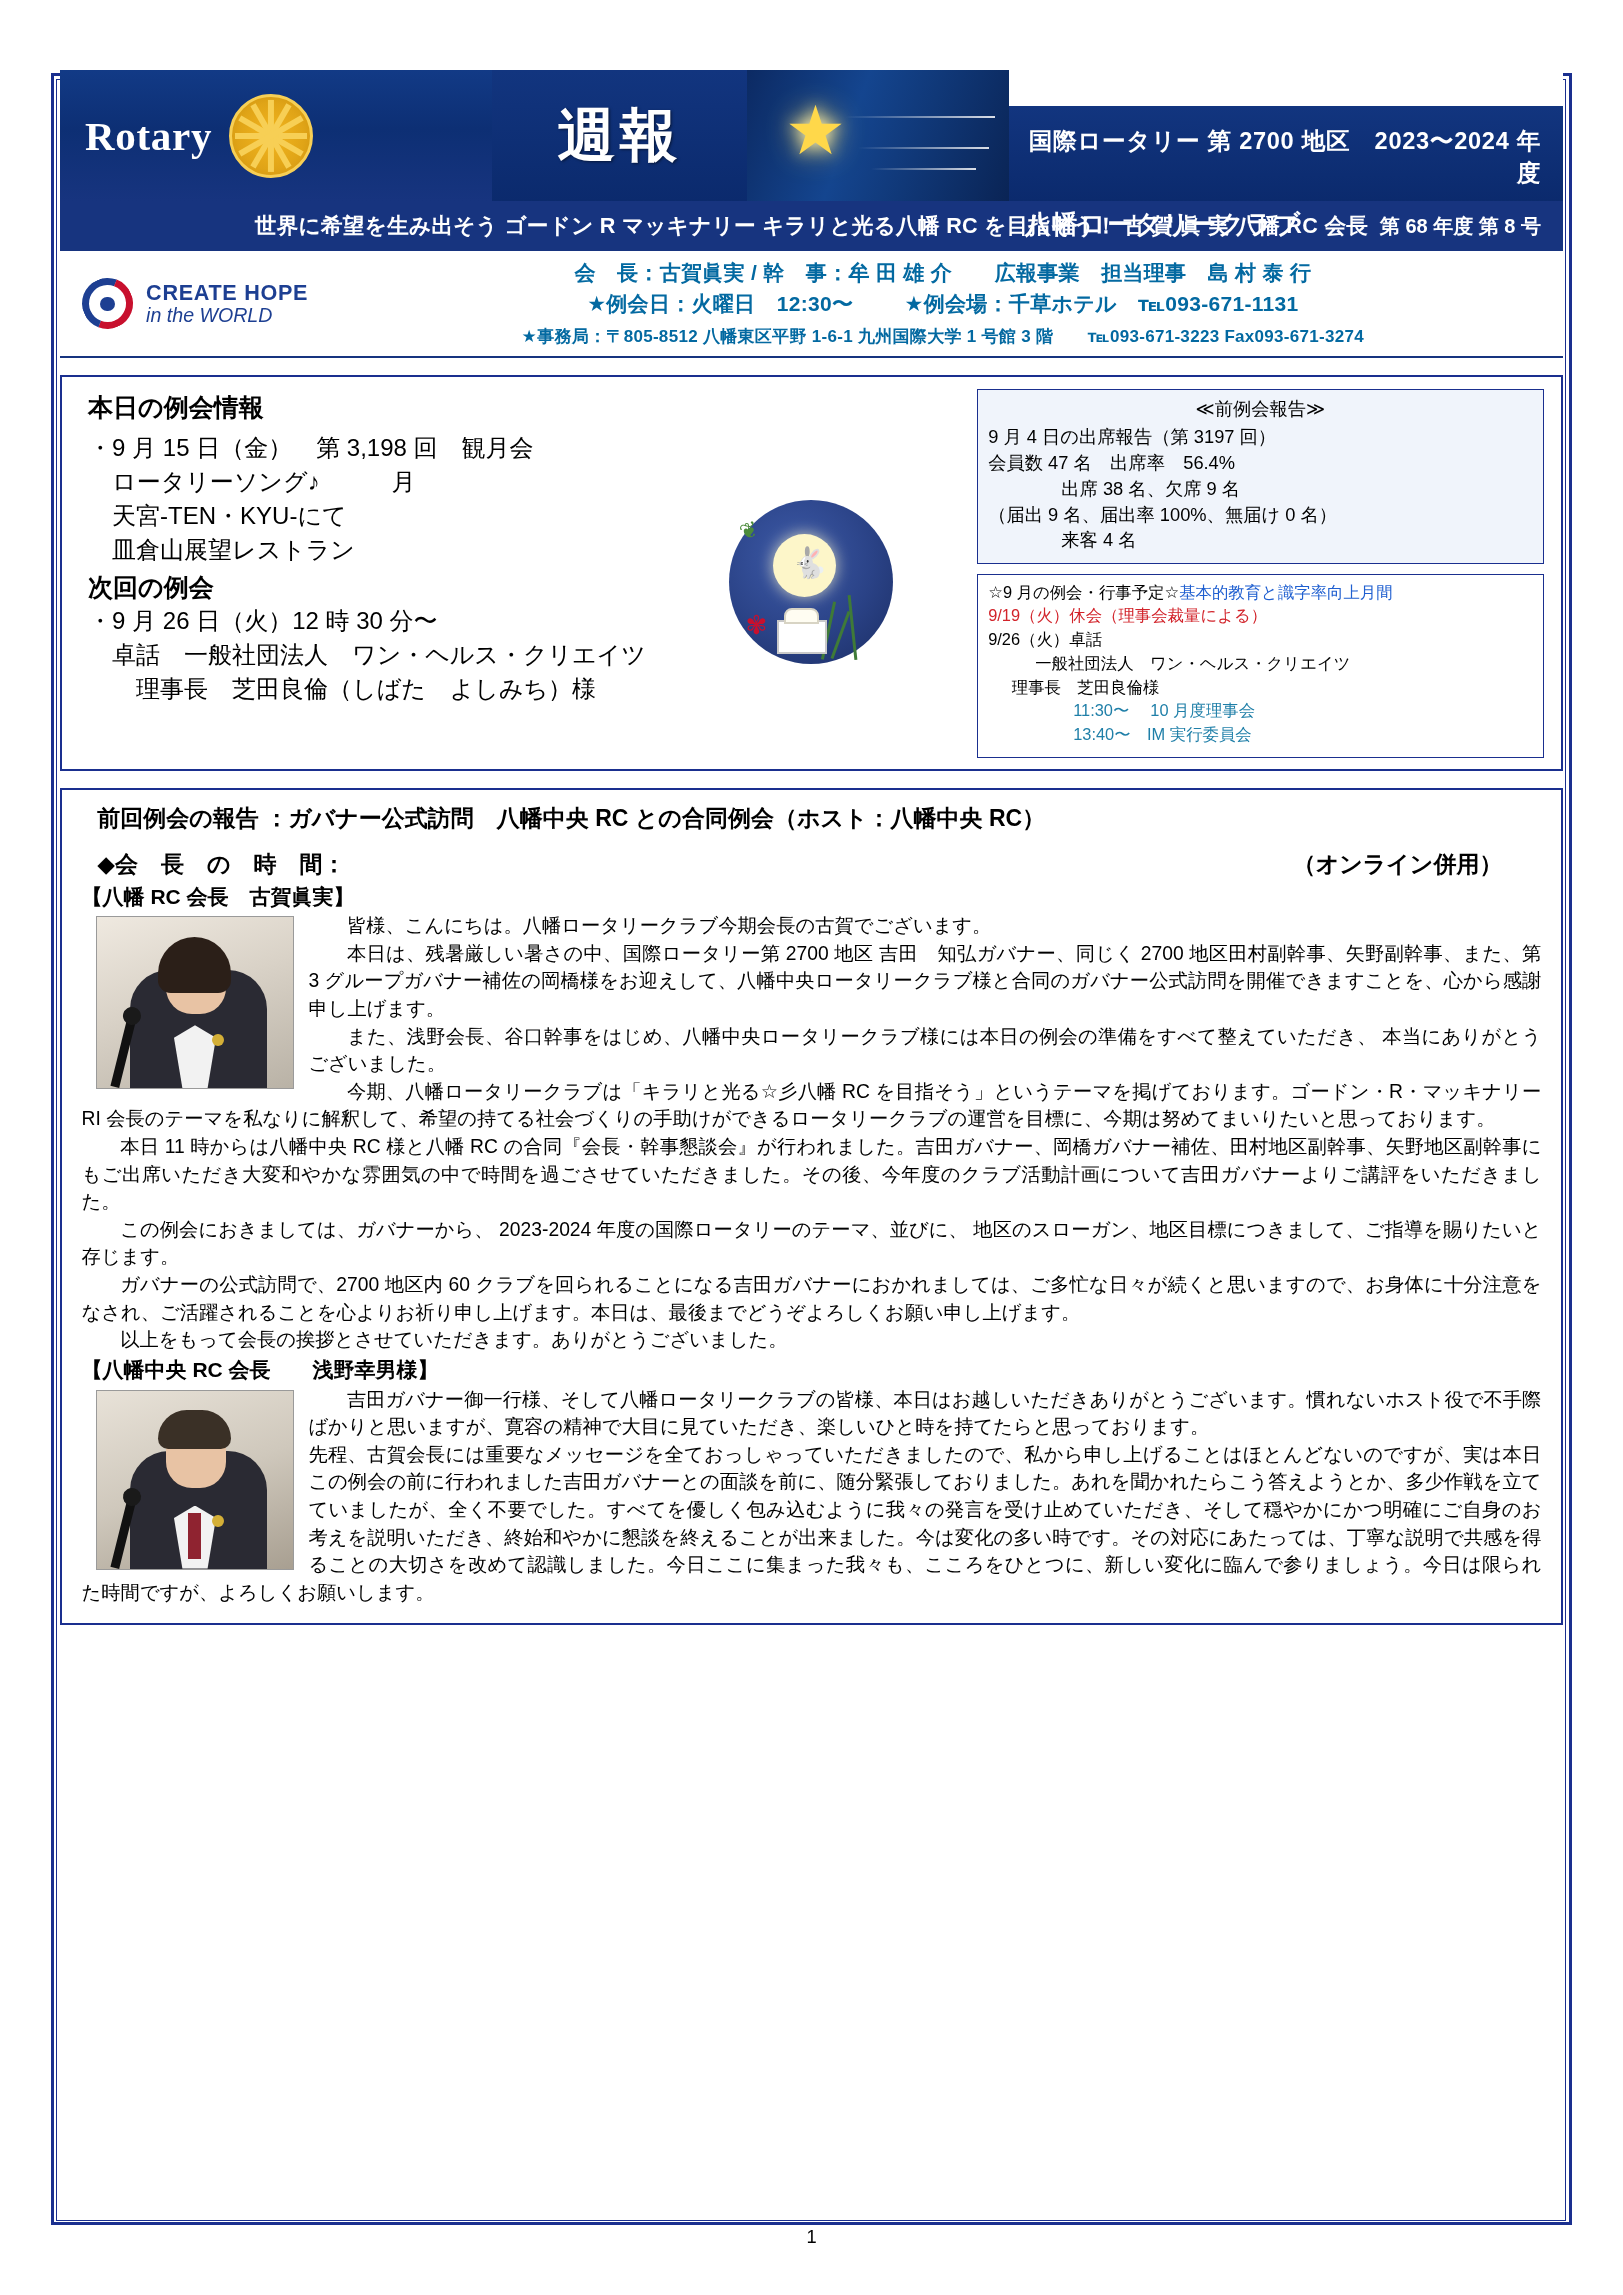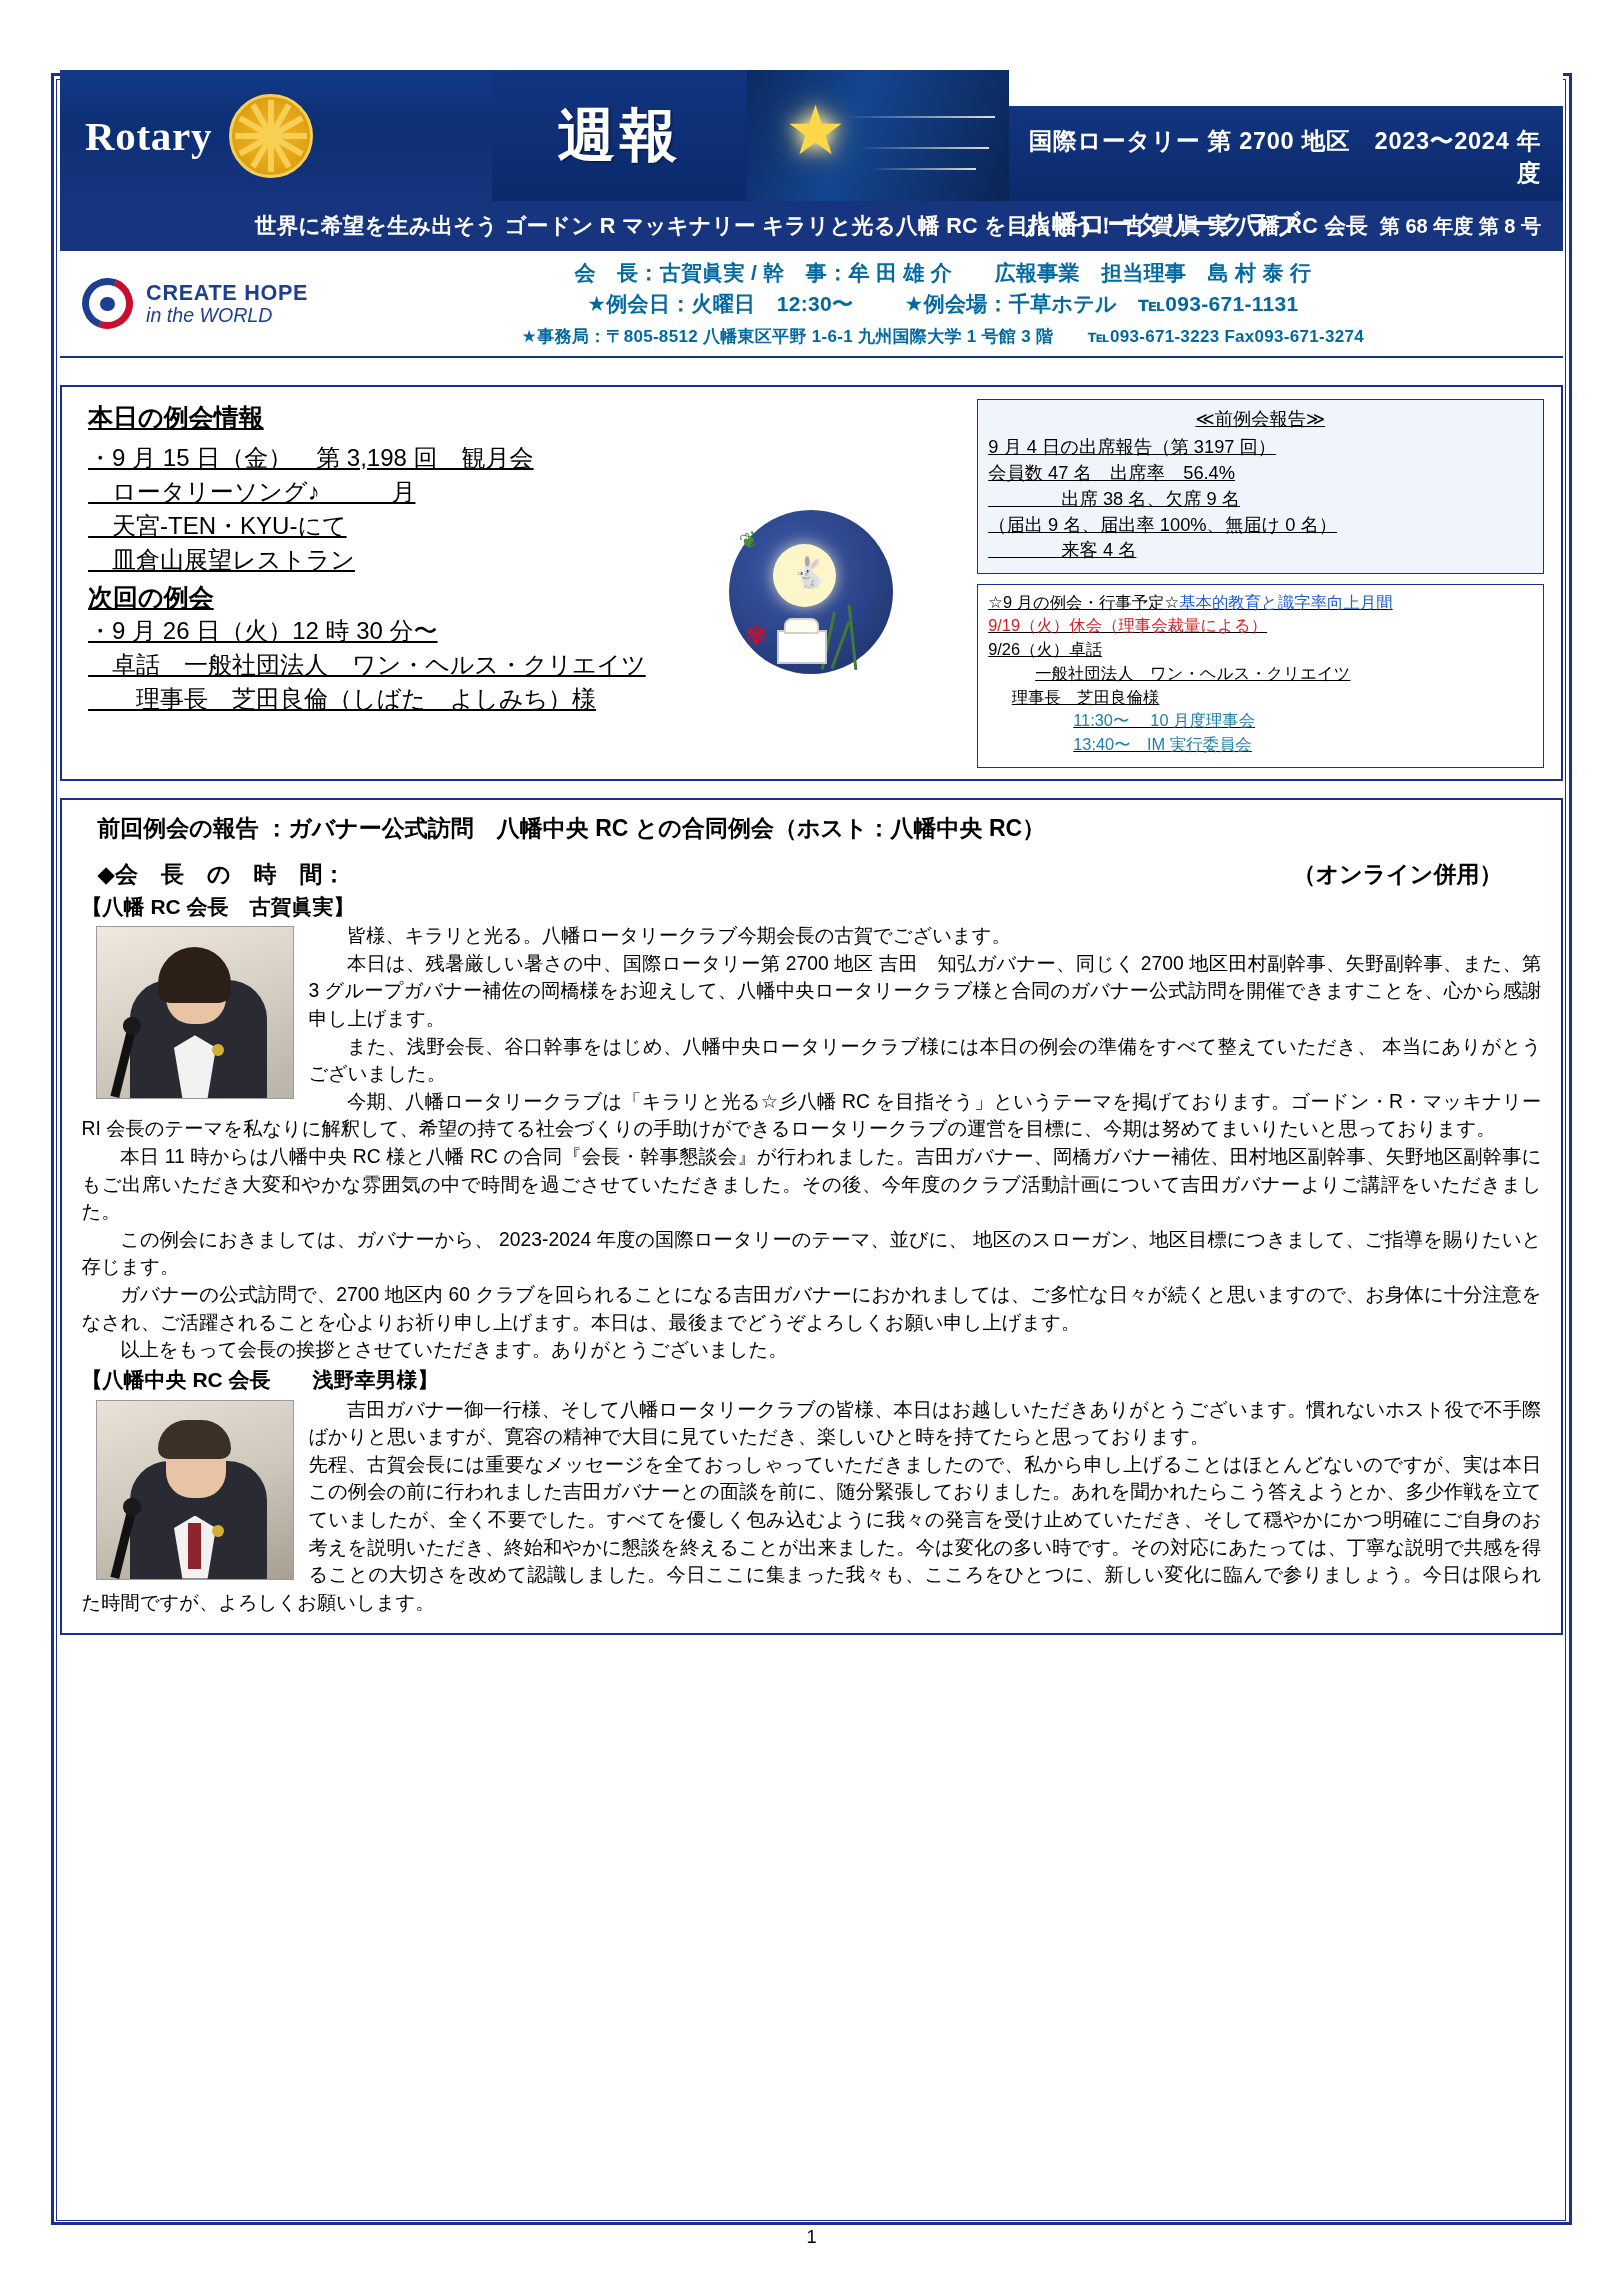--- a/index.html
+++ b/index.html
@@ -230,26 +230,25 @@
   .info-line.small {
     font-size: 17px;
     text-align: center;
     margin-top: 6.5px;
   }
   .info-line .sep { display: inline-block; width: 39px; }
 
   
   .sec-box {
     border: 2.6px solid #1a2f8f;
-    margin-top: 27px;
+    margin-top: 17px;
     box-sizing: border-box;
     display: flex;
     padding: 11.8px 6.5px 11.8px 6.5px;
     position: relative;
-    text-decoration: underline;
   }
   .sec-left {
     width: 903px;
     padding-left: 19.6px;
     box-sizing: border-box;
     position: relative;
   }
   .sec-left h2 {
     margin: 2.6px 0 6.5px 0;
     font-size: 25px;
@@ -644,21 +643,21 @@
     <div class="body-flow clearfix">
       <div class="photo">
         <span class="ph-bg"></span>
         <span class="ph-person"></span>
         <span class="ph-shirt"></span>
         <span class="ph-head"></span>
         <span class="ph-hair"></span>
         <span class="ph-badge"></span>
         <span class="ph-mic"></span>
       </div>
-      <p>皆様、キラリと光る。八幡ロータリークラブ今期会長の古賀でございます。</p>
+      <p>皆様、こんにちは。八幡ロータリークラブ今期会長の古賀でございます。</p>
       <p>本日は、残暑厳しい暑さの中、国際ロータリー第 2700 地区 吉田　知弘ガバナー、同じく 2700 地区田村副幹事、矢野副幹事、また、第 3 グループガバナー補佐の岡橋様をお迎えして、八幡中央ロータリークラブ様と合同のガバナー公式訪問を開催できますことを、心から感謝申し上げます。</p>
       <p>また、浅野会長、谷口幹事をはじめ、八幡中央ロータリークラブ様には本日の例会の準備をすべて整えていただき、 本当にありがとうございました。</p>
       <p>今期、八幡ロータリークラブは「キラリと光る☆彡八幡 RC を目指そう」というテーマを掲げております。ゴードン・R・マッキナリーRI 会長のテーマを私なりに解釈して、希望の持てる社会づくりの手助けができるロータリークラブの運営を目標に、今期は努めてまいりたいと思っております。</p>
       <p>本日 11 時からは八幡中央 RC 様と八幡 RC の合同『会長・幹事懇談会』が行われました。吉田ガバナー、岡橋ガバナー補佐、田村地区副幹事、矢野地区副幹事にもご出席いただき大変和やかな雰囲気の中で時間を過ごさせていただきました。その後、今年度のクラブ活動計画について吉田ガバナーよりご講評をいただきました。</p>
       <p>この例会におきましては、ガバナーから、 2023-2024 年度の国際ロータリーのテーマ、並びに、 地区のスローガン、地区目標につきまして、ご指導を賜りたいと存じます。</p>
       <p>ガバナーの公式訪問で、2700 地区内 60 クラブを回られることになる吉田ガバナーにおかれましては、ご多忙な日々が続くと思いますので、お身体に十分注意をなされ、ご活躍されることを心よりお祈り申し上げます。本日は、最後までどうぞよろしくお願い申し上げます。</p>
       <p>以上をもって会長の挨拶とさせていただきます。ありがとうございました。</p>
     </div>
 
     <div class="speaker">【八幡中央 RC 会長　　浅野幸男様】</div>

